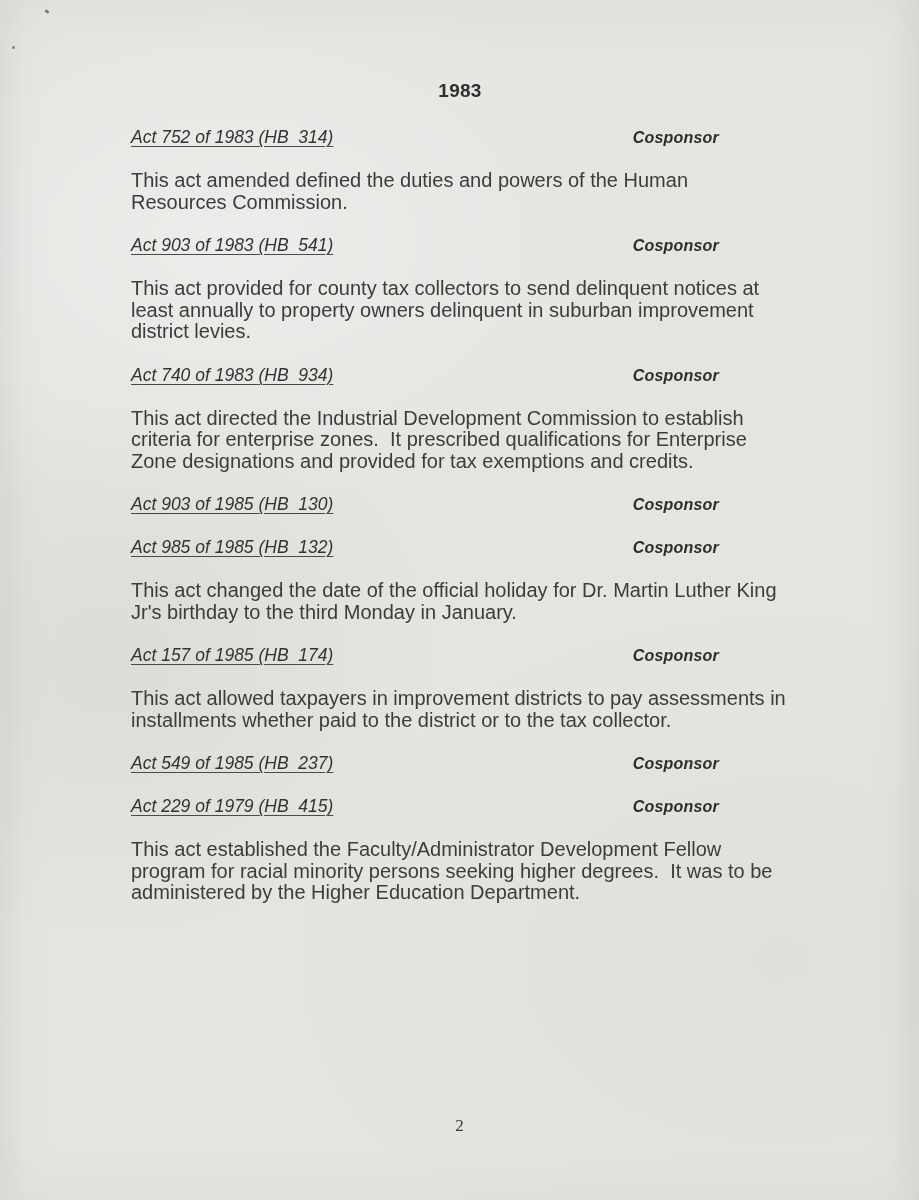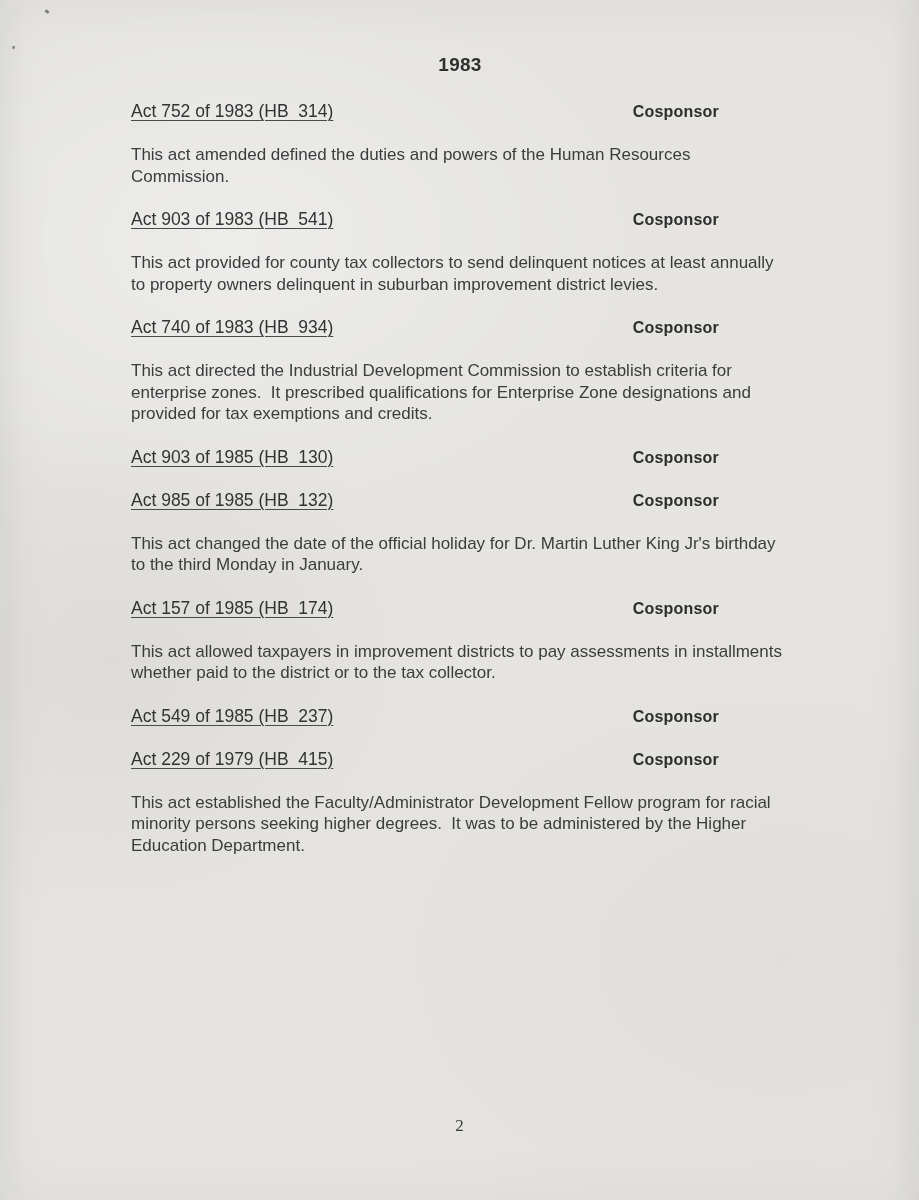--- a/index.html
+++ b/index.html
@@ -23,58 +23,59 @@
       radial-gradient(ellipse 700px 500px at 85% 80%, rgba(190,188,182,0.12), transparent 70%),
       linear-gradient(90deg, rgba(120,120,118,0.05) 0%, rgba(0,0,0,0) 3%, rgba(0,0,0,0) 97%, rgba(120,120,118,0.07) 100%);
     box-shadow: inset 0 0 60px rgba(90,88,84,0.06);
     color: #3a3a3a;
   }
   .content {
     position: absolute;
     top: 0;
     left: 131px;
     width: 658px;
-    padding-top: 54px;
+    padding-top: 80px;
   }
   .year-heading {
     margin: 0 0 25px 0;
     font-size: 19px;
     font-weight: bold;
     text-align: center;
     color: #2f2f2f;
     letter-spacing: 0.3px;
   }
   .year-heading.second {
     margin-top: -2px;
   }
   .act-heading {
     display: flex;
     justify-content: space-between;
     align-items: baseline;
     margin: 0 0 22px 0;
+    font-style: italic;
   }
   .act-title {
     font-size: 17.5px;
     color: #333333;
     white-space: pre;
     text-decoration: underline;
     text-underline-offset: 3px;
     text-decoration-thickness: 1.4px;
     text-decoration-color: #4a4a4a;
   }
   .sponsor-role {
     font-size: 16px;
     font-weight: bold;
     color: #2d2d2d;
     margin-right: 70px;
     letter-spacing: 0.2px;
   }
   .act-desc {
     margin: 0 0 22px 0;
-    font-size: 17px;
+    font-size: 20px;
     line-height: 21.5px;
     color: #3c3c3c;
     white-space: pre-wrap;
   }
   .page-footer {
     position: absolute;
     left: 0;
     top: 1116px;
     width: 919px;
     text-align: center;

